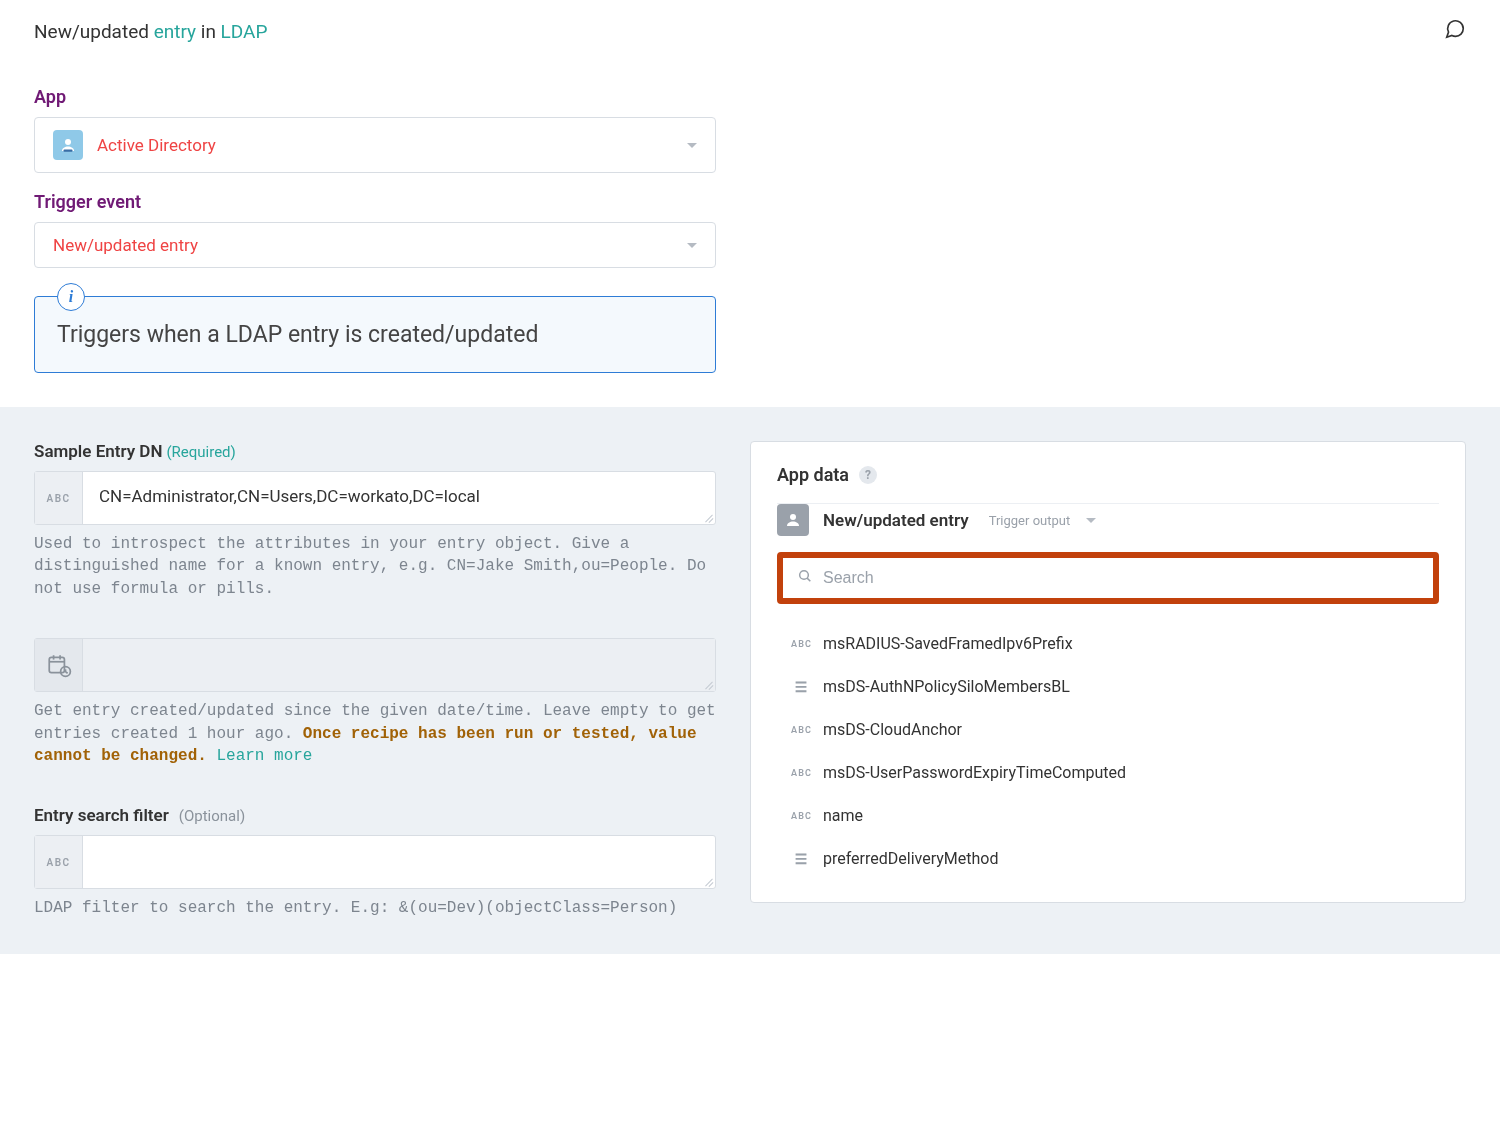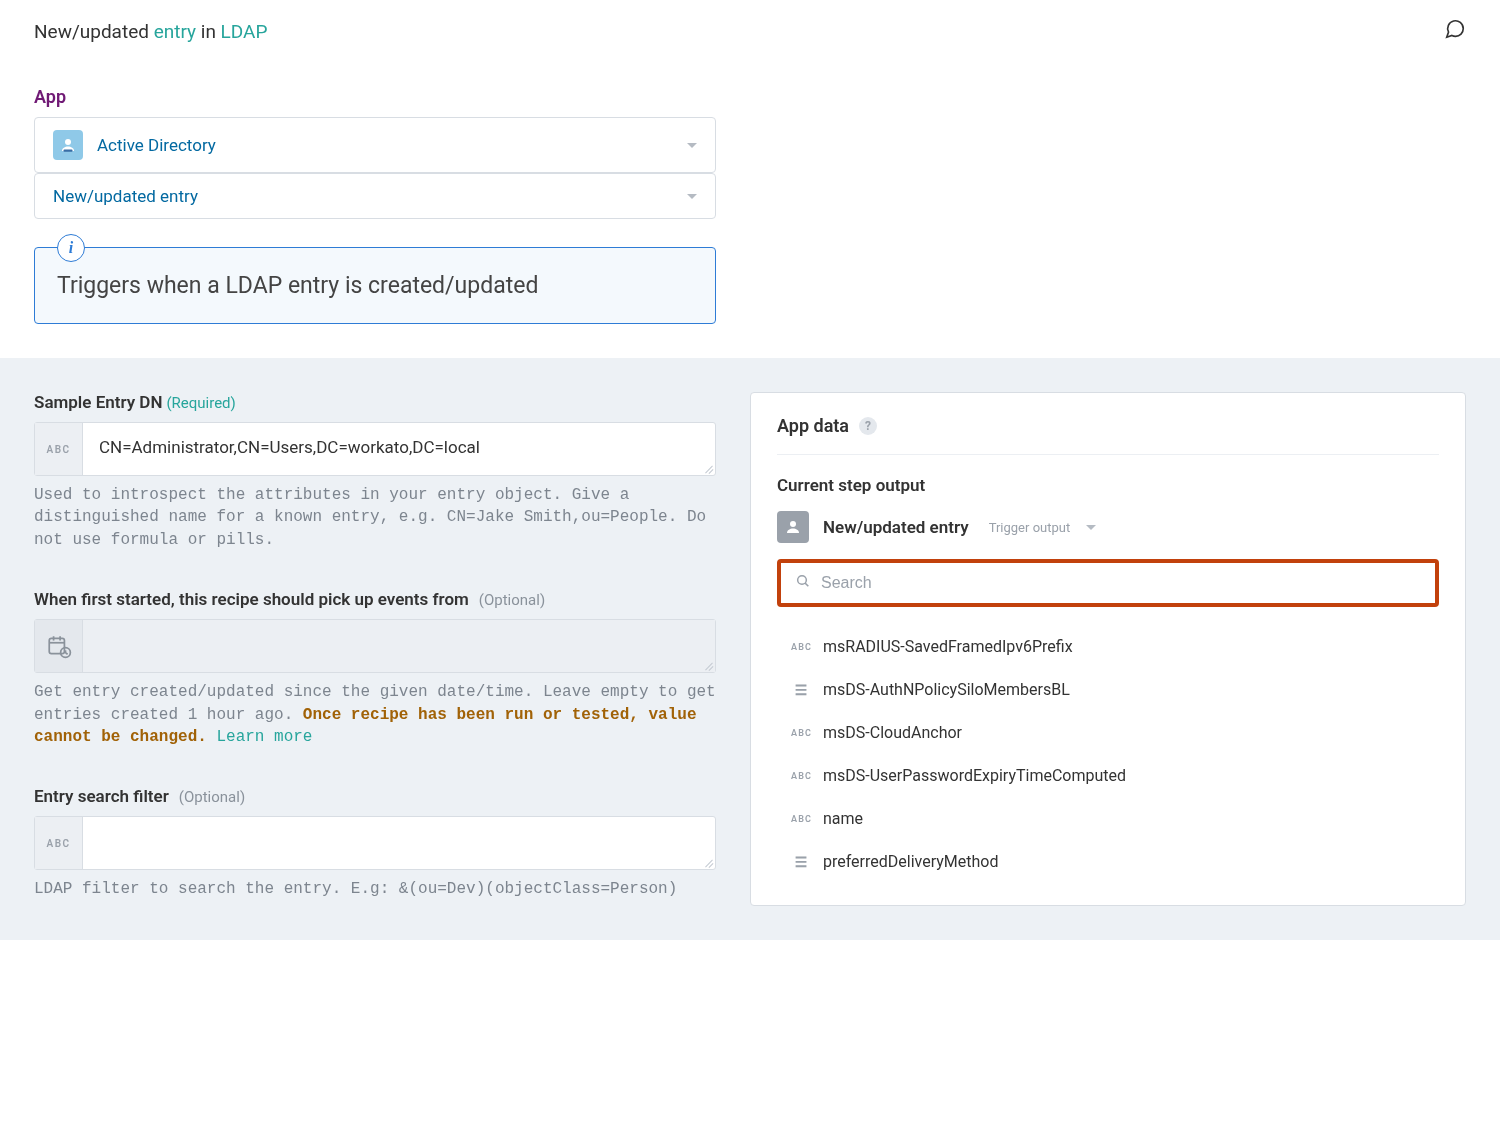--- a/index.html
+++ b/index.html
@@ -18,21 +18,21 @@
   
   .upper { padding: 0 34px 34px 34px; max-width: 750px; }
   .section-label { font-size: 18px; font-weight: 600; color: #701a75; margin-top: 18px; margin-bottom: 10px; }
 
   .select-box {
     display: flex; align-items: center; justify-content: space-between;
     border: 1px solid #d8dde3; border-radius: 4px; background: #fff;
     padding: 12px 18px; width: 100%;
     cursor: pointer;
   }
-  .select-box-left { display: flex; align-items: center; gap: 14px; font-size: 17px; color: #0369a1; }
+  .select-box-left { display: flex; align-items: center; gap: 14px; font-size: 17px; color: #ef4444; }
   .app-icon {
     width: 30px; height: 30px; border-radius: 4px; background: #8fc9e8;
     display:flex; align-items:center; justify-content:center;
   }
   .caret-down { width: 0; height: 0; border-left: 5px solid transparent; border-right: 5px solid transparent; border-top: 5px solid #b5bbc3; }
 
   .info-box {
     position: relative;
     border: 1px solid #2e7cd6; border-radius: 4px; background: #f4f9fd;
     padding: 24px 22px 24px 22px; margin-top: 28px;
@@ -104,21 +104,21 @@
 
   .output-row { display:flex; align-items:center; gap:14px; margin-bottom: 16px; }
   .output-icon {
     width:32px; height:32px; border-radius:4px; background:#9aa1aa;
     display:flex;align-items:center;justify-content:center;color:#fff;
   }
   .output-name { font-size:17px; font-weight:600; color:#333; }
   .output-sub { font-size:13px; color:#9aa1aa; margin-left:6px; }
 
   .search-box {
-    display:flex; align-items:center; gap:10px; border:4px solid #c2410c; border-radius:4px;
+    display:flex; align-items:center; gap:10px; border:6px solid #c2410c; border-radius:4px;
     padding: 10px 14px; color:#9aa1aa; font-size:16px; margin-bottom: 18px;
   }
   .search-box input {
     border:none; outline:none; font-size:16px; color:#333; flex:1; background:transparent;
   }
   .search-box input::placeholder { color:#9aa1aa; }
 
   .attr-list { display:flex; flex-direction:column; }
   .attr-item {
     display:flex; align-items:center; gap:12px; padding: 12px 4px 12px 14px;
@@ -154,20 +154,21 @@
               <circle cx="12" cy="8" r="4" fill="#fff"></circle>
               <path d="M4 20c0-4 4-6 8-6s8 2 8 6" fill="#fff"></path>
               <rect x="6" y="18" width="12" height="3" rx="1" fill="#3a6ea5"></rect>
             </svg>
         </div>
         <span>Active Directory</span>
       </div>
       <div class="caret-down"></div>
     </div>
 
+    <div class="section-label">Trigger event</div>
     <div class="select-box">
       <div class="select-box-left">
         <span>New/updated entry</span>
       </div>
       <div class="caret-down"></div>
     </div>
 
     <div class="info-box">
       <div class="info-badge">i</div>
       <div class="info-text">Triggers when a LDAP entry is created/updated</div>
@@ -184,24 +185,20 @@
         </div>
         <div class="textarea-wrap">
           <div class="textarea-prefix">ABC</div>
           <textarea class="textarea-body" rows="1" style="">CN=Administrator,CN=Users,DC=workato,DC=local</textarea>
           <div class="textarea-grip"></div>
         </div>
         <div class="help-text">Used to introspect the attributes in your entry object. Give a distinguished name for a known entry, e.g. CN=Jake Smith,ou=People. Do not use formula or pills.</div>
       </div>
 
       <div class="field-block">
-        <div>
-          <span class="field-label">When first started, this recipe should pick up events from</span>
-          <span class="field-optional">(Optional)</span>
-        </div>
         <div class="textarea-wrap disabled">
           <div class="calendar-icon">
             <svg width="26" height="26" viewBox="0 0 24 24" fill="none" stroke="currentColor" stroke-width="1.6">
               <rect x="3" y="5" width="14" height="14" rx="2"></rect>
               <line x1="3" y1="9" x2="17" y2="9"></line>
               <line x1="7" y1="3" x2="7" y2="7"></line>
               <line x1="13" y1="3" x2="13" y2="7"></line>
               <circle cx="18" cy="18" r="4.5"></circle>
               <line x1="18" y1="16" x2="18" y2="18.5"></line>
               <line x1="18" y1="18.5" x2="20" y2="19.5"></line>
@@ -229,21 +226,20 @@
       </div>
 
     </div>
 
     <div class="lower-right">
       <div class="panel">
         <div class="panel-title-row">
           <span class="panel-title">App data</span>
           <span class="help-circle">?</span>
         </div>
-        <div class="subsection-title">Current step output</div>
 
         <div class="output-row">
           <div class="output-icon">
             <svg width="18" height="18" viewBox="0 0 24 24">
                 <circle cx="12" cy="8" r="4" fill="#fff"></circle>
                 <path d="M4 20c0-4 4-6 8-6s8 2 8 6" fill="#fff"></path>
               </svg>
           </div>
           <span class="output-name">New/updated entry</span>
           <span class="output-sub">Trigger output</span>

